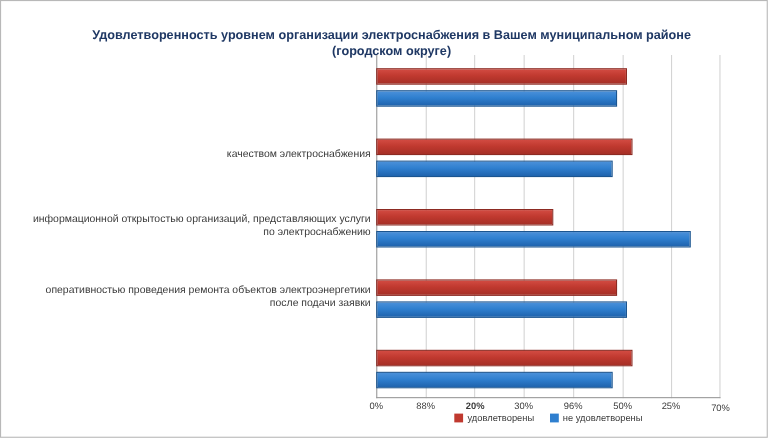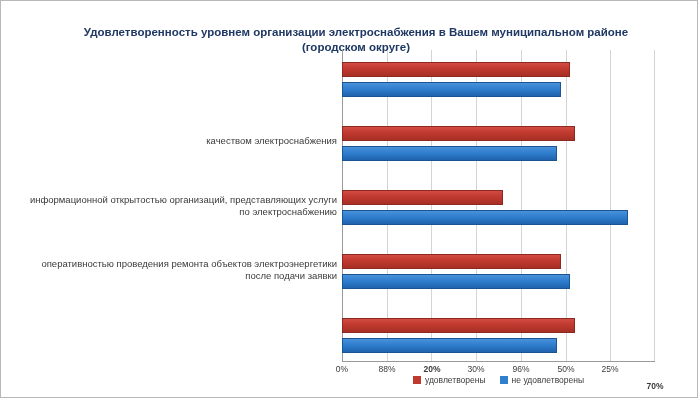--- a/index.html
+++ b/index.html
@@ -176,21 +176,21 @@
     </div>
   </div>
 
   <div class="tick-label" style="left:326px; top:363px;">0%</div>
   <div class="tick-label" style="left:371px; top:363px;">88%</div>
   <div class="tick-label" style="left:416px; top:363px;font-weight:bold;">20%</div>
   <div class="tick-label" style="left:460px; top:363px;text-align:center;">30%</div>
   <div class="tick-label" style="left:505px; top:363px;">96%</div>
   <div class="tick-label" style="left:550px; top:363px;">50%</div>
   <div class="tick-label" style="left:594px; top:363px;">25%</div>
-  <div class="tick-label" style="left:639px; top:380px;font-weight:bold;">70%</div>
+  <div class="tick-label" style="left:639px; top:365px;">70%</div>
 
   <div id="legend">
     <div class="legend-item">
       <span class="legend-swatch red"></span>
       <span>удовлетворены</span>
     </div>
     <div class="legend-item">
       <span class="legend-swatch blue"></span>
       <span>не удовлетворены</span>
     </div>

